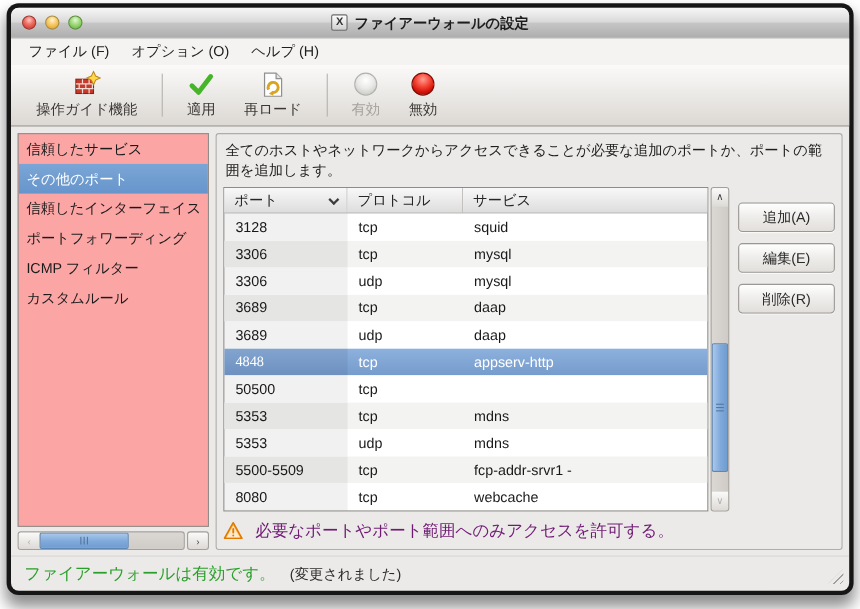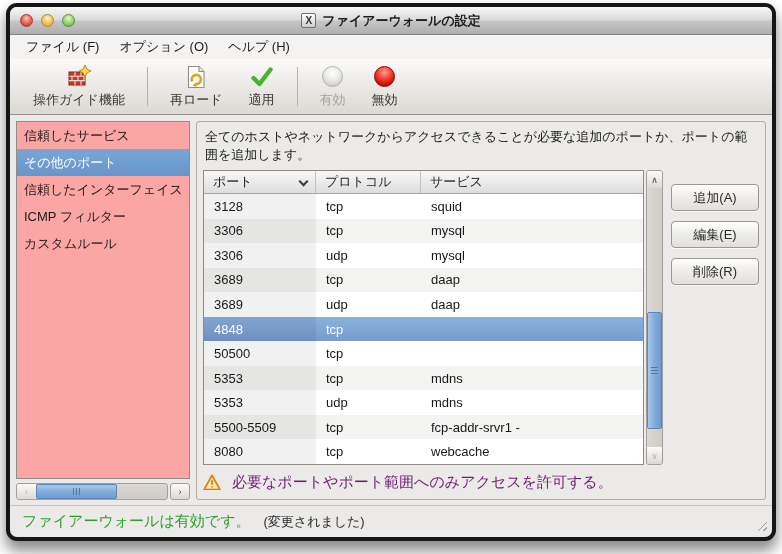--- a/index.html
+++ b/index.html
@@ -102,21 +102,21 @@
   .sort-chevron::before { content:""; position:absolute; left:1px; top:0; width:5px; height:5px;
         border-right:2px solid #3c3c3c; border-bottom:2px solid #3c3c3c; transform:rotate(45deg); }
   .tbody { flex:1; display:flex; flex-direction:column; }
   .trow { flex:1; display:flex; font-size:13px; color:#191919; }
   .trow:nth-child(even) { background:#f3f3f2; }
   .cell { display:flex; align-items:center; padding-left:10px; overflow:hidden; white-space:nowrap; }
   .c-port  { width:112px; flex:0 0 112px; background:rgba(0,0,0,0.055); }
   .c-proto { width:105px; flex:0 0 105px; }
   .c-svc   { flex:1; }
   .trow.selected { background:linear-gradient(#8db1dd,#769ccd) !important; color:#ffffff; }
-  .trow.selected .c-port { background:rgba(0,0,30,0.07); }
+  .trow.selected .c-port { background:rgba(0,0,30,0.07);font-family:Liberation Serif, serif; }
 
   
   .btn-col { width:88px; flex:0 0 88px; margin-left:8px; padding-top:14px;
              display:flex; flex-direction:column; gap:10px; }
   .act-btn { height:27px; border:1px solid #9b9894; border-radius:4px; font-size:13px; color:#2a2a2a;
              background:linear-gradient(#ffffff,#efeeec 45%,#e2dfdb);
              display:flex; align-items:center; justify-content:center;
              box-shadow:0 1px 0 rgba(255,255,255,.7); }
 
   
@@ -163,36 +163,36 @@
           <path d="M3 12.3 H19 M3 16.6 H19 M9 8 V12.3 M15 8 V12.3 M6 12.3 V16.6 M12 12.3 V16.6 M18 12.3 V16.6 M9 16.6 V21 M15 16.6 V21" stroke="#f1ddd6" stroke-width="1.1" fill="none"></path>
           <path d="M19 1 L21 5.2 L25 7 L21 8.8 L19 13 L17 8.8 L13 7 L17 5.2 Z" fill="#ffd84a" stroke="#c08a17" stroke-width="1"></path>
         </svg>
       </div>
       <div class="tb-label">操作ガイド機能</div>
     </div>
     <div class="tb-sep"></div>
     <div class="tb-btn">
       <div class="tb-icon">
         <svg width="26" height="26" viewBox="0 0 26 26">
+          <path d="M4.5 14 L10.5 20 L21.5 5.5" fill="none" stroke="#46b52a" stroke-width="4.4" stroke-linecap="round" stroke-linejoin="round"></path>
+        </svg>
+      </div>
+      <div class="tb-label">適用</div>
+    </div>
+    <div class="tb-btn">
+      <div class="tb-icon">
+        <svg width="26" height="26" viewBox="0 0 26 26">
           <path d="M5.5 2.5 H16 L21 7.5 V23.5 H5.5 Z" fill="#fdfdfd" stroke="#8f8f8f" stroke-width="1.1"></path>
           <path d="M16 2.5 V7.5 H21" fill="#e3e3e3" stroke="#8f8f8f" stroke-width="1.1"></path>
           <path d="M9.2 17.5 A 4.6 4.6 0 1 1 12.5 20" fill="none" stroke="#d9a520" stroke-width="2.6"></path>
           <path d="M13.6 23 L9.4 21.2 L13 18.4 Z" fill="#d9a520"></path>
         </svg>
       </div>
       <div class="tb-label">再ロード</div>
     </div>
-    <div class="tb-btn">
-      <div class="tb-icon">
-        <svg width="26" height="26" viewBox="0 0 26 26">
-          <path d="M4.5 14 L10.5 20 L21.5 5.5" fill="none" stroke="#46b52a" stroke-width="4.4" stroke-linecap="round" stroke-linejoin="round"></path>
-        </svg>
-      </div>
-      <div class="tb-label">適用</div>
-    </div>
     <div class="tb-sep"></div>
     <div class="tb-btn disabled">
       <div class="tb-icon">
           <div class="orb orb-gray"></div>
         </div>
       <div class="tb-label">有効</div>
     </div>
     <div class="tb-btn">
       <div class="tb-icon">
           <div class="orb orb-red"></div>
@@ -201,20 +201,21 @@
     </div>
   </div>
 
   <div class="content">
 
     <div class="side-col">
       <div class="side-list" id="side-list">
           <div class="side-item">信頼したサービス</div>
           <div class="side-item selected">その他のポート</div>
           <div class="side-item">信頼したインターフェイス</div>
+          <div class="side-item">ポートフォワーディング</div>
           <div class="side-item">ICMP フィルター</div>
           <div class="side-item">カスタムルール</div>
         </div>
       <div class="hscroll">
         <div class="sb-capsule">
           <div class="sb-btn dim">‹</div>
           <div class="sb-track">
             <div class="sb-thumb-h">
               <div class="grip-v"></div>
                 <div class="grip-v"></div>
@@ -265,20 +266,21 @@
     <div class="cell c-svc">daap</div>
   </div>
               <div class="trow">
     <div class="cell c-port">3689</div>
     <div class="cell c-proto">udp</div>
     <div class="cell c-svc">daap</div>
   </div>
               <div class="trow selected">
     <div class="cell c-port">4848</div>
     <div class="cell c-proto">tcp</div>
+    <div class="cell c-svc">appserv-http</div>
   </div>
               <div class="trow">
     <div class="cell c-port">50500</div>
     <div class="cell c-proto">tcp</div>
     <div class="cell c-svc"></div>
   </div>
               <div class="trow">
     <div class="cell c-port">5353</div>
     <div class="cell c-proto">tcp</div>
     <div class="cell c-svc">mdns</div>

